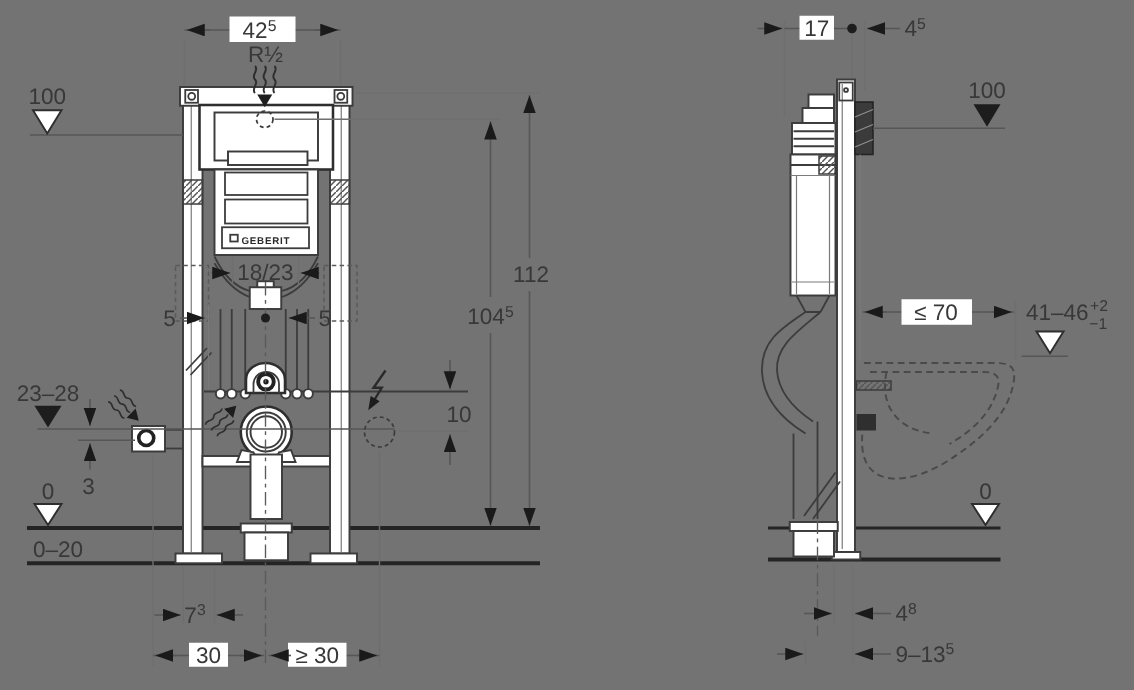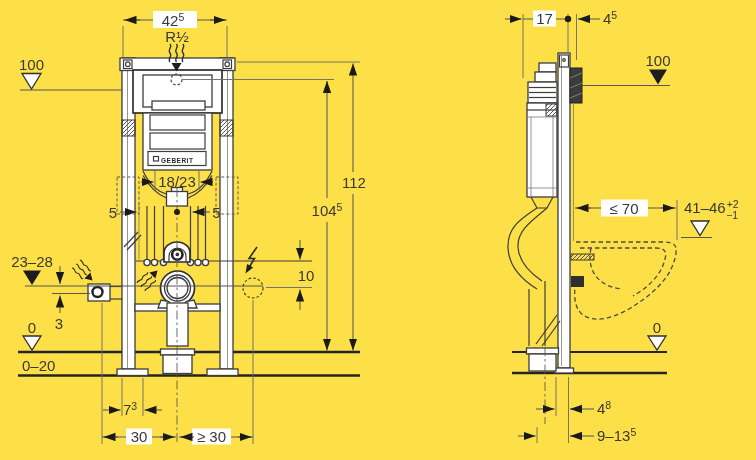--- a/index.html
+++ b/index.html
@@ -1,16 +1,16 @@
 <!DOCTYPE html>
 <html><head>
 <meta charset="utf-8">
 <style>
   html,body{margin:0;padding:0;background:#fff;}
-  .stage{width:756px;height:460px;background:#fde047;position:relative;overflow:hidden;}
+  .stage{width:756px;height:460px;background:#737373;position:relative;overflow:hidden;}
   svg{display:block;}
   
   .ink{stroke:#3c3c3c;stroke-width:1.2;fill:none;}
   .fillw{fill:#fff;stroke:#3c3c3c;stroke-width:1.3;}
   .fillwb{fill:#fff;stroke:#2e2e2e;stroke-width:1.7;}
   .thin{stroke:#7a7a7a;stroke-width:.8;fill:none;}
   .dim{stroke:#565656;stroke-width:1.05;fill:none;}
   .ext{stroke:#6f6f6f;stroke-width:.95;fill:none;}
   .thick{stroke:#242424;stroke-width:2.6;fill:none;}
   .mthick{stroke:#242424;stroke-width:2.1;fill:none;}

